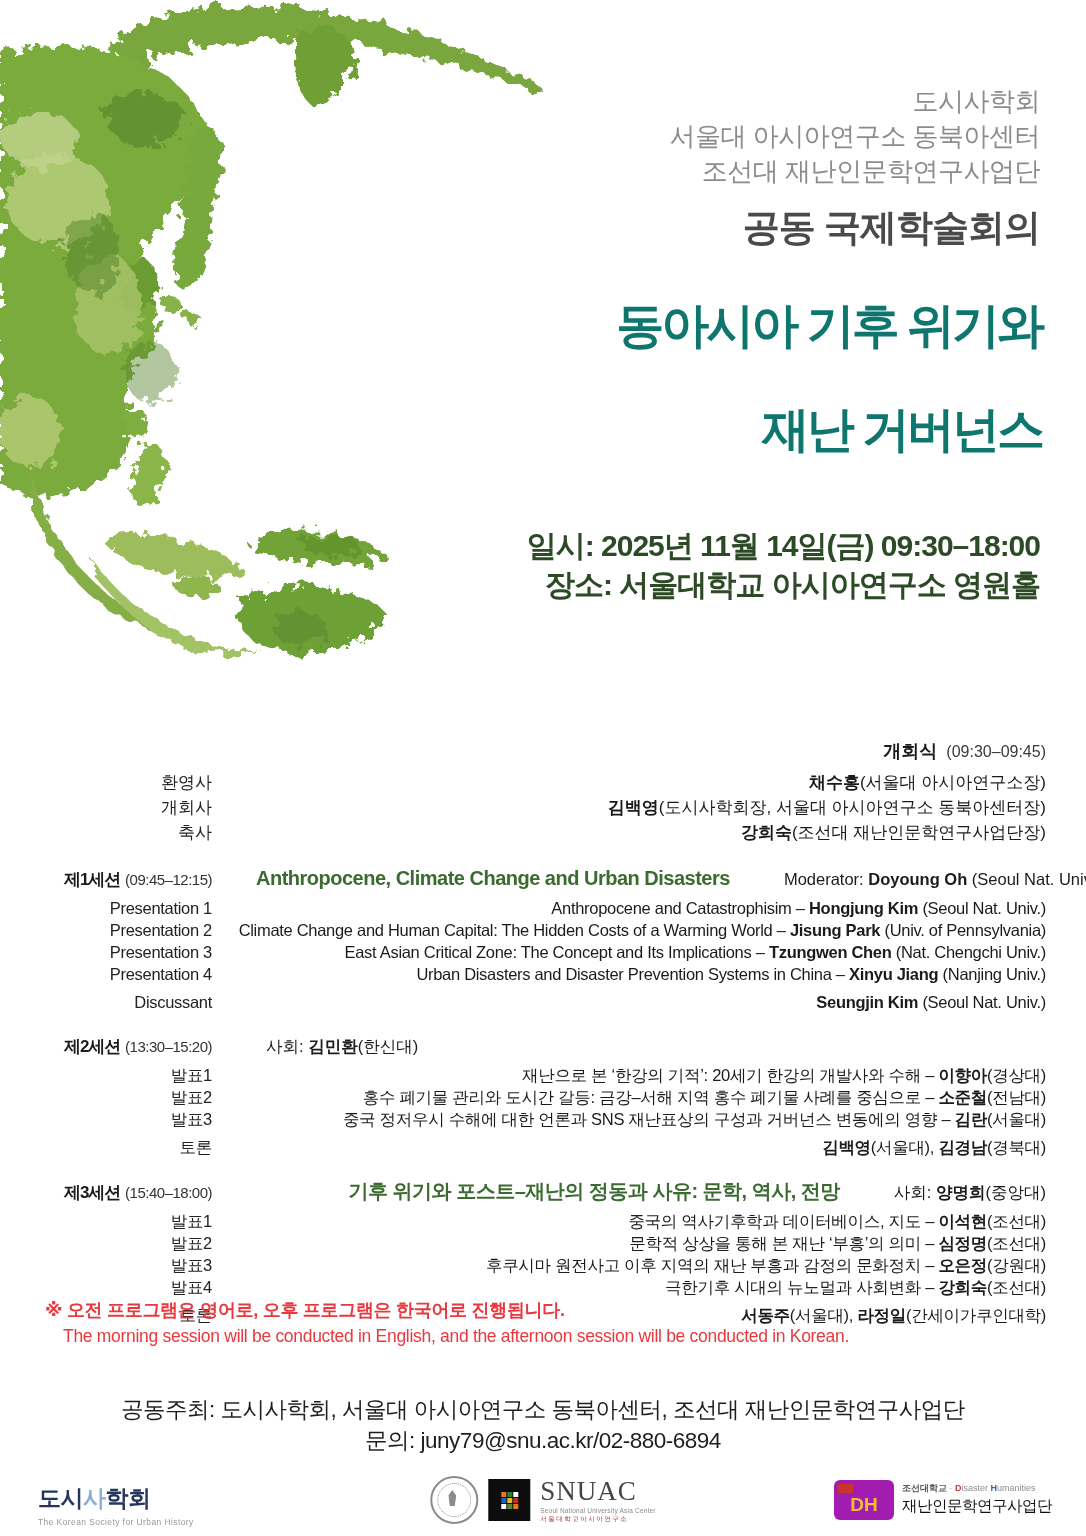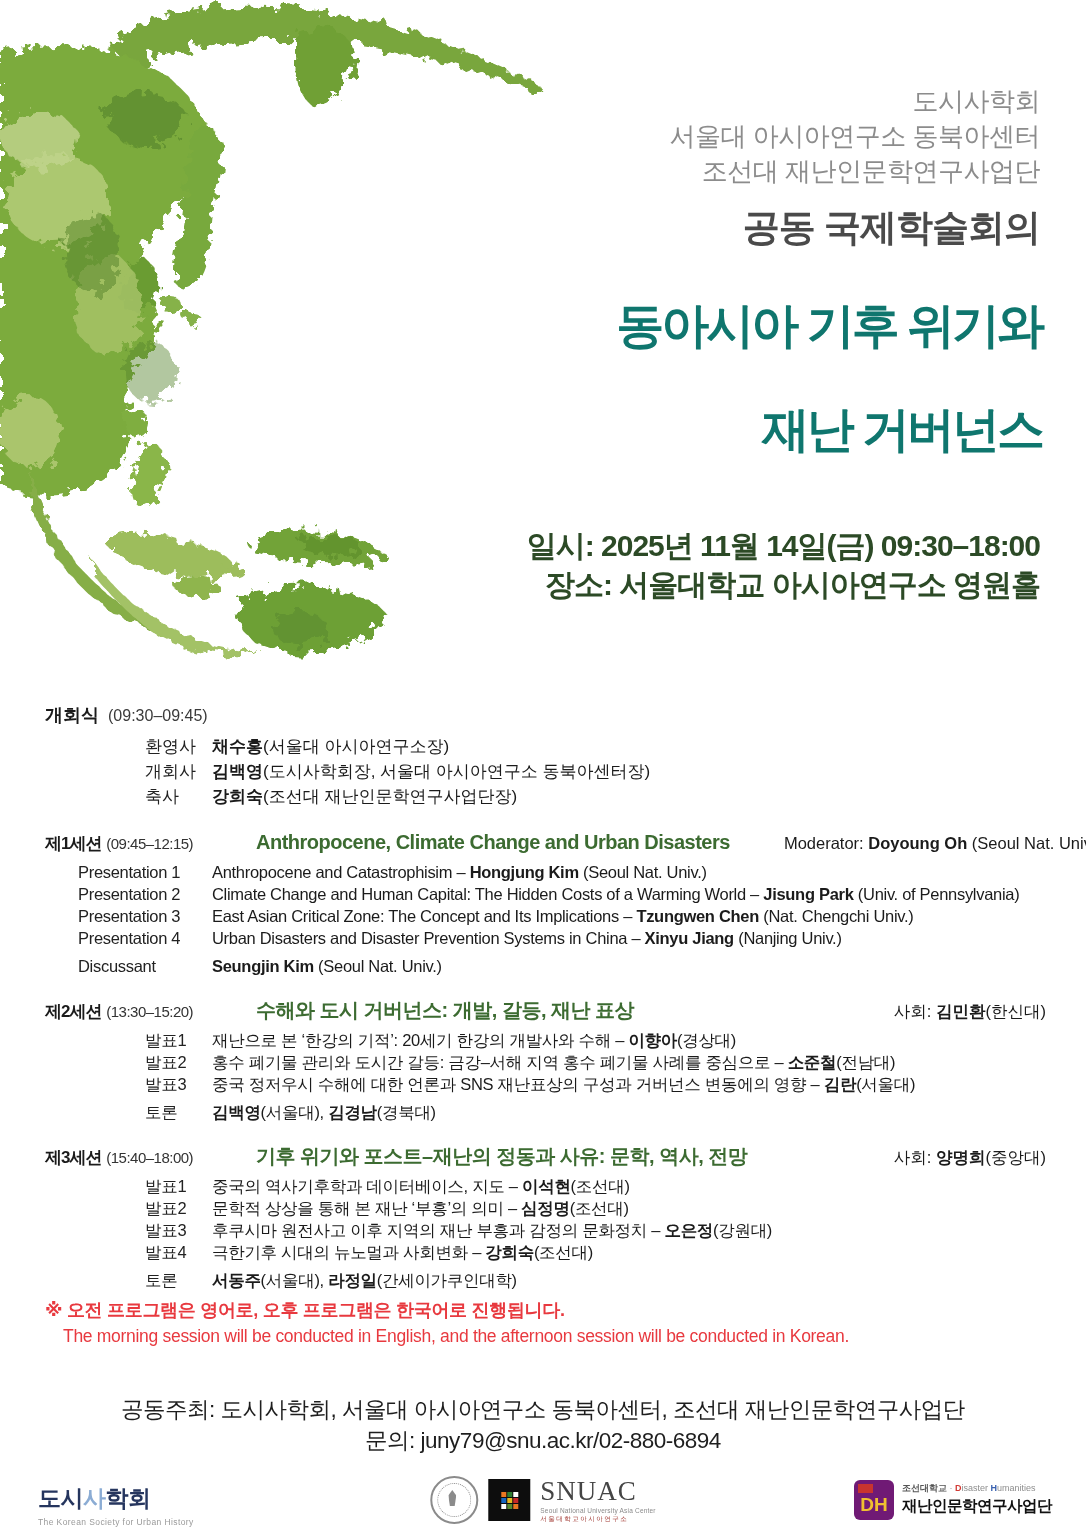--- a/index.html
+++ b/index.html
@@ -14,21 +14,21 @@
   .org-block{position:absolute;top:84px;right:46px;text-align:right;}
   .org-line{font-size:26px;line-height:35px;color:#8c8c8c;letter-spacing:-0.5px;}
   .subtitle{margin-top:14px;font-size:37px;font-weight:800;color:#4a4a4a;letter-spacing:-1px;}
   
   .main-title{position:absolute;top:274px;right:44px;text-align:right;
     color:#0f766e;font-weight:800;font-size:48px;line-height:104px;letter-spacing:-3px;white-space:nowrap;}
   
   .info-block{position:absolute;top:526px;right:46px;text-align:right;
     color:#2c4a26;font-weight:800;font-size:30px;line-height:39px;letter-spacing:-1px;white-space:nowrap;}
   
-  .program{position:absolute;left:45px;right:40px;top:703px;font-size:17px;}
+  .program{position:absolute;left:45px;right:40px;top:739px;font-size:17px;text-align:right;}
   .opening-header{font-size:18px;line-height:24px;margin-bottom:6px;}
   .opening-header .oh-label{font-weight:700;}
   .opening-header .oh-time{font-size:16px;color:#3a3a3a;margin-left:4px;}
   .row{display:grid;grid-template-columns:167px 1fr;align-items:baseline;white-space:nowrap;}
   .op-row{line-height:25px;}
   .lbl-ko{padding-left:100px;color:#222;}
   .lbl-en{padding-left:33px;color:#222;}
   .b{font-weight:800;}
   .session{margin-top:20px;}
   .s-head{display:flex;align-items:baseline;line-height:26px;margin-bottom:4px;white-space:nowrap;gap:44px;}
@@ -58,31 +58,31 @@
   .snu-seal::after{content:"";position:absolute;left:16px;top:12px;width:8px;height:16px;background:#8b8b8b;
     clip-path:polygon(50% 0,100% 35%,80% 100%,20% 100%,0 35%);}
   .snuac-sym{width:42px;height:42px;background:#0d0d0d;flex:none;display:flex;align-items:center;justify-content:center;}
   .sym-grid{display:grid;grid-template-columns:repeat(3,5px);grid-auto-rows:5px;gap:1px;}
   .sym-grid i{display:block;}
   .snuac-text{line-height:1;}
   .snuac-word{font-family:"Liberation Serif","DejaVu Serif",serif;font-size:27px;color:#454545;letter-spacing:1px;}
   .snuac-sub1{font-size:6.5px;color:#8a8a8a;margin-top:3px;letter-spacing:0.2px;}
   .snuac-sub2{font-size:6.5px;color:#a23a34;margin-top:2px;letter-spacing:1.5px;}
   .logo-right{position:absolute;right:34px;top:1480px;display:flex;align-items:center;gap:8px;}
-  .dh-badge{width:40px;height:40px;background:#701a75;border-radius:6px;position:relative;flex:none;}
+  .dh-badge{width:60px;height:40px;background:#a21caf;border-radius:6px;position:relative;flex:none;}
   .dh-tab{position:absolute;left:4px;top:4px;width:15px;height:9px;background:#c8342e;}
   .dh-letters{position:absolute;left:0;right:0;bottom:4px;text-align:center;
     color:#f0c030;font-weight:800;font-size:19px;letter-spacing:0;}
   .dh-text .dh-top{font-size:9px;line-height:11px;letter-spacing:0;}
   .dh-top .univ{color:#555;font-weight:700;}
   .dh-top .sep{color:#999;}
   .dh-top .red{color:#d23b35;font-weight:700;}
   .dh-top .blue{color:#3a62b0;font-weight:700;}
   .dh-top .gray{color:#8e8e8e;}
-  .dh-name{font-size:15.5px;font-weight:700;color:#111;letter-spacing:-0.5px;margin-top:2px;}
+  .dh-name{font-size:15.5px;font-weight:400;color:#111;letter-spacing:-0.5px;margin-top:2px;}
 </style>
 </head>
 <body>
 
 <div class="poster">
 
   <svg class="globe" viewBox="0 0 560 680" style="overflow:visible" aria-hidden="true">
     <defs>
       <filter id="moss" x="-30%" y="-30%" width="160%" height="160%">
         <feTurbulence type="fractalNoise" baseFrequency="0.085" numOctaves="3" seed="11" result="n"></feTurbulence>
@@ -191,21 +191,20 @@
       </div>
       <div class="row it-row disc-row">
         <span class="lbl-en">Discussant</span>
         <span><span class="b">Seungjin Kim</span><span> (Seoul Nat. Univ.)</span></span>
       </div>
     </div>
 
     <div class="session">
       <div class="s-head">
         <span class="s-label-wrap"><span class="s-label">제2세션</span> <span class="s-time">(13:30–15:20)</span></span>
-        <span class="s-title">수해와 도시 거버넌스: 개발, 갈등, 재난 표상</span>
         <span class="s-chair"><span>사회: </span><span class="b">김민환</span><span>(한신대)</span></span>
       </div>
       <div class="row it-row">
         <span class="lbl-ko">발표1</span>
         <span><span>재난으로 본 ‘한강의 기적’: 20세기 한강의 개발사와 수해 – </span><span class="b">이향아</span><span>(경상대)</span></span>
       </div>
       <div class="row it-row">
         <span class="lbl-ko">발표2</span>
         <span><span>홍수 폐기물 관리와 도시간 갈등: 금강–서해 지역 홍수 폐기물 사례를 중심으로 – </span><span class="b">소준철</span><span>(전남대)</span></span>
       </div>

